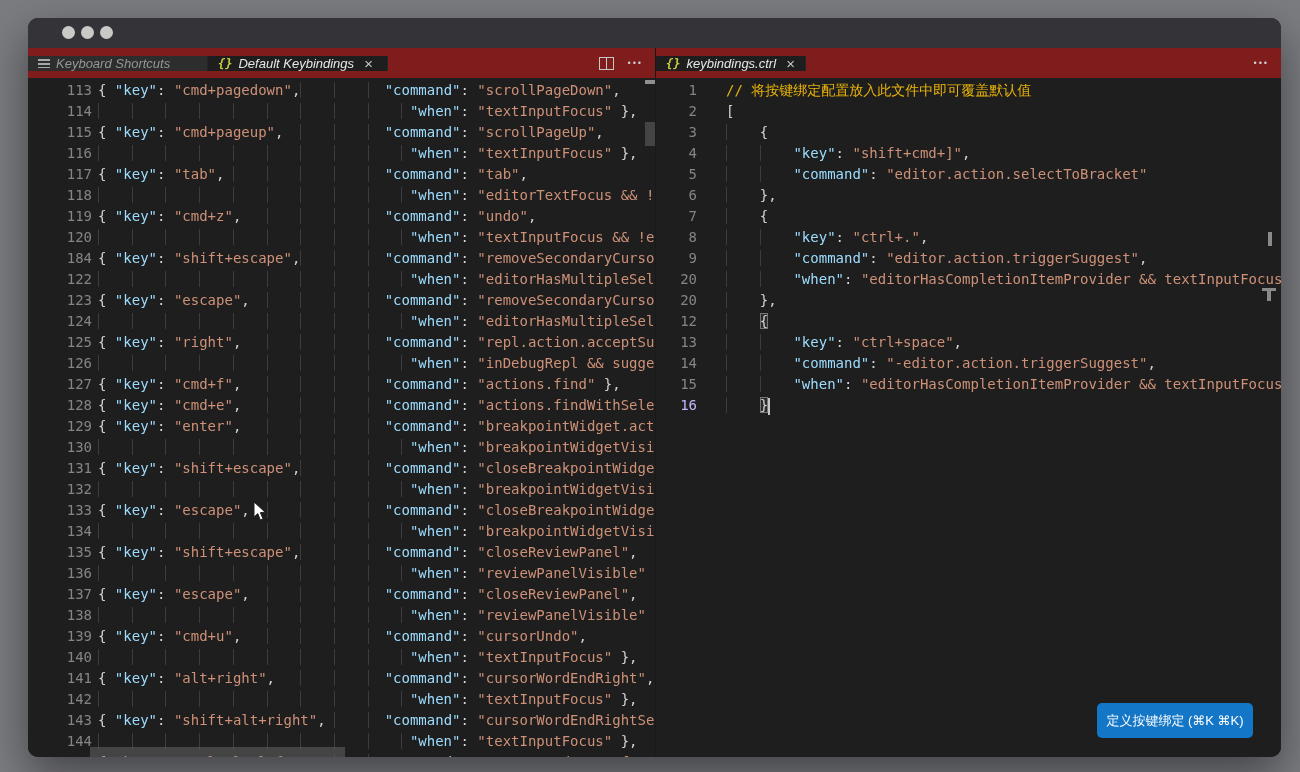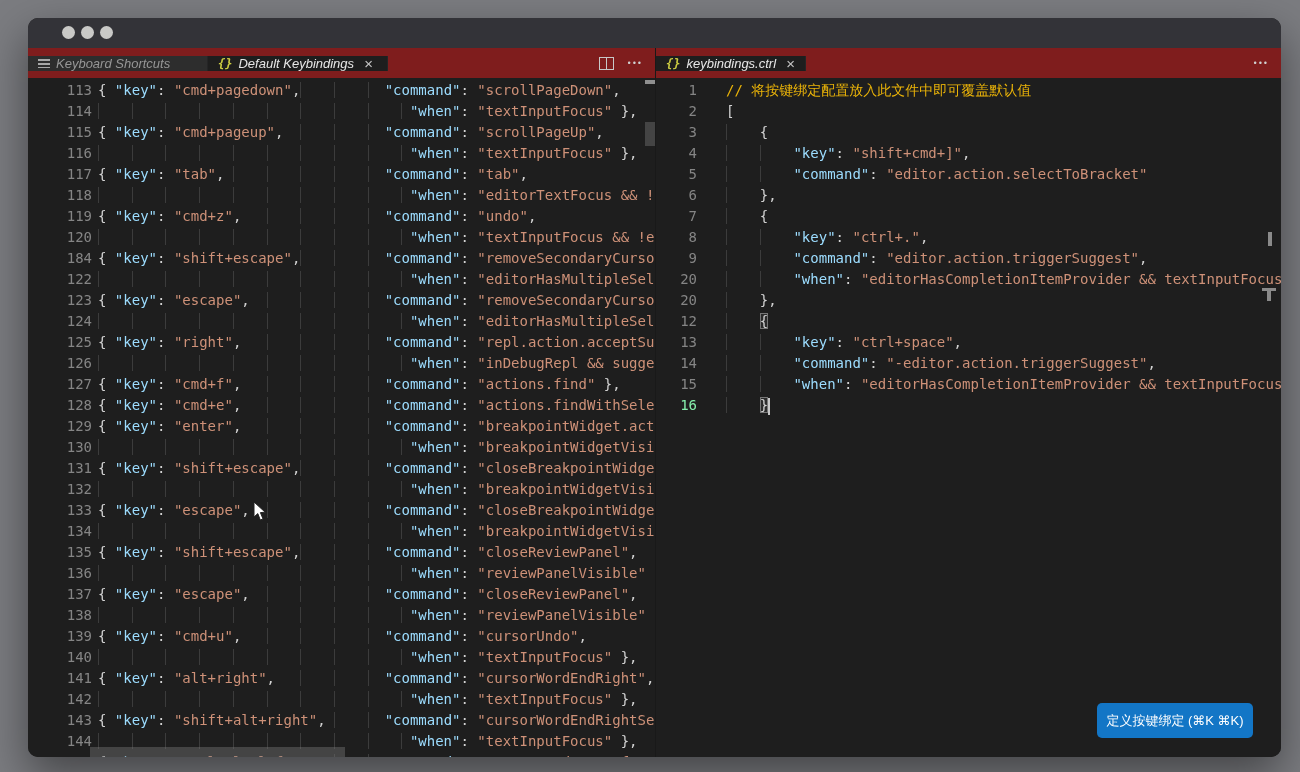--- a/index.html
+++ b/index.html
@@ -36,21 +36,21 @@
   .more-icon{color:#d0d0d0;font-size:9px;letter-spacing:2px;}
   
   .editor{position:absolute;top:60px;bottom:0;overflow:hidden;background:#1e1e1e;}
   .editor-left{left:0;width:627px;}
   .editor-right{left:627px;width:626px;border-left:1px solid #191919;box-sizing:border-box;}
   .code-area{position:absolute;left:0;top:2px;right:0;}
   .code-line{height:21px;white-space:pre;font-family:"DejaVu Sans Mono",monospace;font-size:14px;line-height:21px;}
   .ln{display:inline-block;text-align:right;color:#858585;user-select:none;}
   .editor-left .ln{width:64px;margin-right:6px;}
   .editor-right .ln{width:41px;margin-right:29px;}
-  .ln.active{color:#86efac;}
+  .ln.active{color:#c4b5fd;}
   .p{color:#d4d4d4}.k{color:#9cdcfe}.s{color:#ce9178}.c{color:#eab308}
   .pb{color:#d4d4d4;outline:1px solid #767676;outline-offset:-1px;background:rgba(100,100,100,.18);}
   .ig{box-shadow:inset 1px 0 0 #3c3c3c;}
   .cur{display:inline-block;width:2px;height:17px;background:#c8c8c8;vertical-align:middle;margin-left:0px;}
   
   .vscroll-left{position:absolute;left:617px;top:104px;width:10px;height:24px;background:rgba(121,121,121,.42);}
   .topdash-left{position:absolute;left:617px;top:62px;width:10px;height:4px;background:#8f8f8f;}
   .hscroll-left{position:absolute;left:62px;top:729px;width:255px;height:10px;background:rgba(121,121,121,.42);}
   .mark-i{position:absolute;left:1240px;top:214px;width:4px;height:14px;background:#8a8a8a;}
   .mark-t-bar{position:absolute;left:1234px;top:270px;width:14px;height:3px;background:#8a8a8a;}

